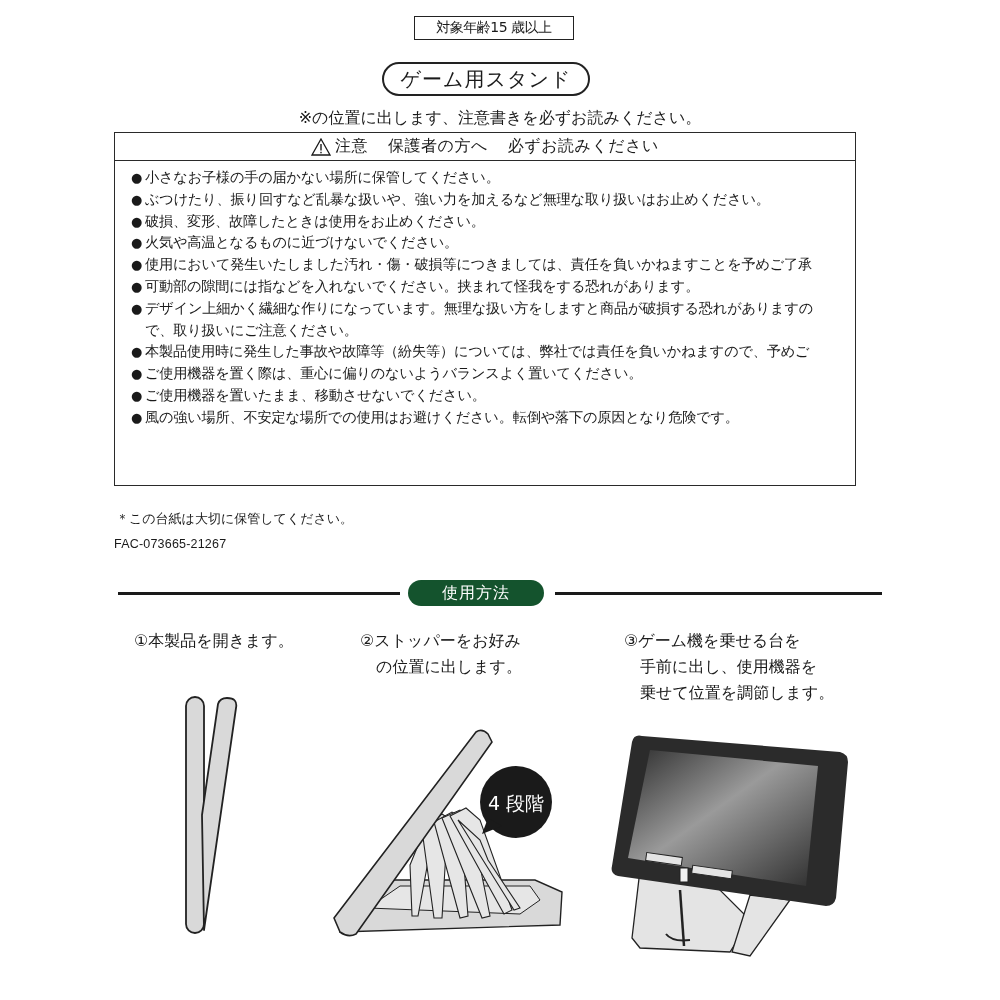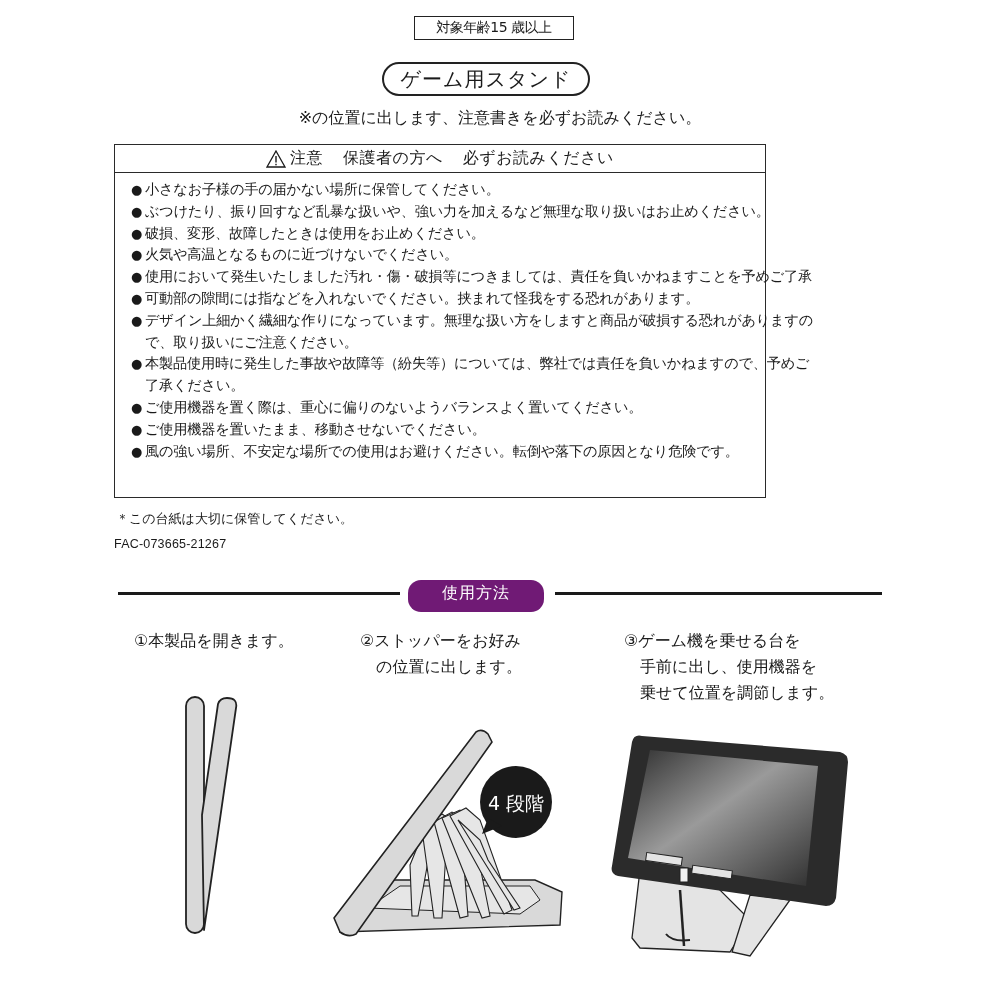--- a/index.html
+++ b/index.html
@@ -15,43 +15,43 @@
     position: absolute; left: 382px; top: 62px; width: 208px; height: 34px;
     border: 2px solid #222; border-radius: 17px; font-size: 20px; line-height: 30px;
     text-align: center; white-space: nowrap; letter-spacing: 1px;
   }
   .notice-line {
     position: absolute; left: 200px; top: 106px; width: 600px; font-size: 16px;
     line-height: 24px; text-align: center; white-space: nowrap;
   }
 
   .caution-box {
-    position: absolute; left: 114px; top: 144px; width: 652px; height: 354px;
+    position: absolute; left: 114px; top: 132px; width: 742px; height: 354px;
     border: 1.5px solid #2a2a2a;
   }
   .caution-header {
     height: 28px; border-bottom: 1.5px solid #2a2a2a; display: flex;
     align-items: center; justify-content: center; font-size: 16px; white-space: nowrap;
     letter-spacing: 0.5px;
   }
   .caution-header .warn-icon { display: inline-block; width: 20px; height: 18px; margin-right: 4px; }
   .caution-header .gap { display: inline-block; width: 20px; }
   .caution-list { padding: 6px 0 0 16px; font-size: 14.2px; line-height: 21.8px; }
   .caution-list li { list-style: none; white-space: nowrap; letter-spacing: -0.2px; }
   .caution-list .bullet { display: inline-block; width: 14px; font-size: 13px; }
   .caution-list .cont { padding-left: 14px; display: block; }
 
   .footnote { position: absolute; left: 116px; top: 510px; font-size: 13px; white-space: nowrap; }
   .code { position: absolute; left: 114px; top: 537px; font-size: 12.5px; white-space: nowrap; letter-spacing: 0.2px; font-family: "Liberation Sans", sans-serif; }
 
   .usage-rule-left { position: absolute; left: 118px; top: 592px; width: 282px; height: 3px; background: #1a1a1a; }
   .usage-rule-right { position: absolute; left: 555px; top: 592px; width: 327px; height: 3px; background: #1a1a1a; }
   .usage-pill {
-    position: absolute; left: 408px; top: 580px; width: 136px; height: 32px;
-    background: #701a75; color: #fff; border-radius: 13px; font-size: 16px;
+    position: absolute; left: 408px; top: 580px; width: 136px; height: 26px;
+    background: #14532d; color: #fff; border-radius: 13px; font-size: 16px;
     line-height: 26px; text-align: center; letter-spacing: 1px;
   }
 
   .step { position: absolute; font-size: 16px; line-height: 26px; white-space: nowrap; }
   .step1 { left: 134px; top: 628px; }
   .step2 { left: 360px; top: 628px; }
   .step3 { left: 624px; top: 628px; }
   .step .line2, .step .line3 { display: block; padding-left: 16px; }
 
   .illus { position: absolute; }
@@ -85,21 +85,21 @@
     <span>必ずお読みください</span>
   </div>
   <ul class="caution-list">
     <li><span class="bullet">●</span><span>小さなお子様の手の届かない場所に保管してください。</span></li>
     <li><span class="bullet">●</span><span>ぶつけたり、振り回すなど乱暴な扱いや、強い力を加えるなど無理な取り扱いはお止めください。</span></li>
     <li><span class="bullet">●</span><span>破損、変形、故障したときは使用をお止めください。</span></li>
     <li><span class="bullet">●</span><span>火気や高温となるものに近づけないでください。</span></li>
     <li><span class="bullet">●</span><span>使用において発生いたしました汚れ・傷・破損等につきましては、責任を負いかねますことを予めご了承</span></li>
     <li><span class="bullet">●</span><span>可動部の隙間には指などを入れないでください。挟まれて怪我をする恐れがあります。</span></li>
     <li><span class="bullet">●</span><span>デザイン上細かく繊細な作りになっています。無理な扱い方をしますと商品が破損する恐れがありますの</span><span class="cont">で、取り扱いにご注意ください。</span></li>
-    <li><span class="bullet">●</span><span>本製品使用時に発生した事故や故障等（紛失等）については、弊社では責任を負いかねますので、予めご</span><span class="cont">了承ください。</span></li>
+    <li><span class="bullet">●</span><span>本製品使用時に発生した事故や故障等（紛失等）については、弊社では責任を負いかねますので、予めご</span></li>
     <li><span class="bullet">●</span><span>ご使用機器を置く際は、重心に偏りのないようバランスよく置いてください。</span></li>
     <li><span class="bullet">●</span><span>ご使用機器を置いたまま、移動させないでください。</span></li>
     <li><span class="bullet">●</span><span>風の強い場所、不安定な場所での使用はお避けください。転倒や落下の原因となり危険です。</span></li>
   </ul>
 </div>
 
 <div class="footnote">＊この台紙は大切に保管してください。</div>
 <div class="code">FAC-073665-21267</div>
 
 <div class="usage-rule-left"></div>

